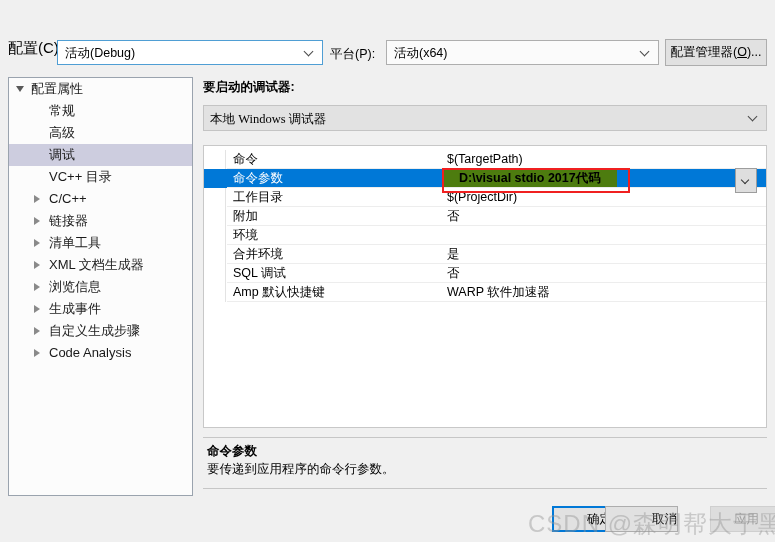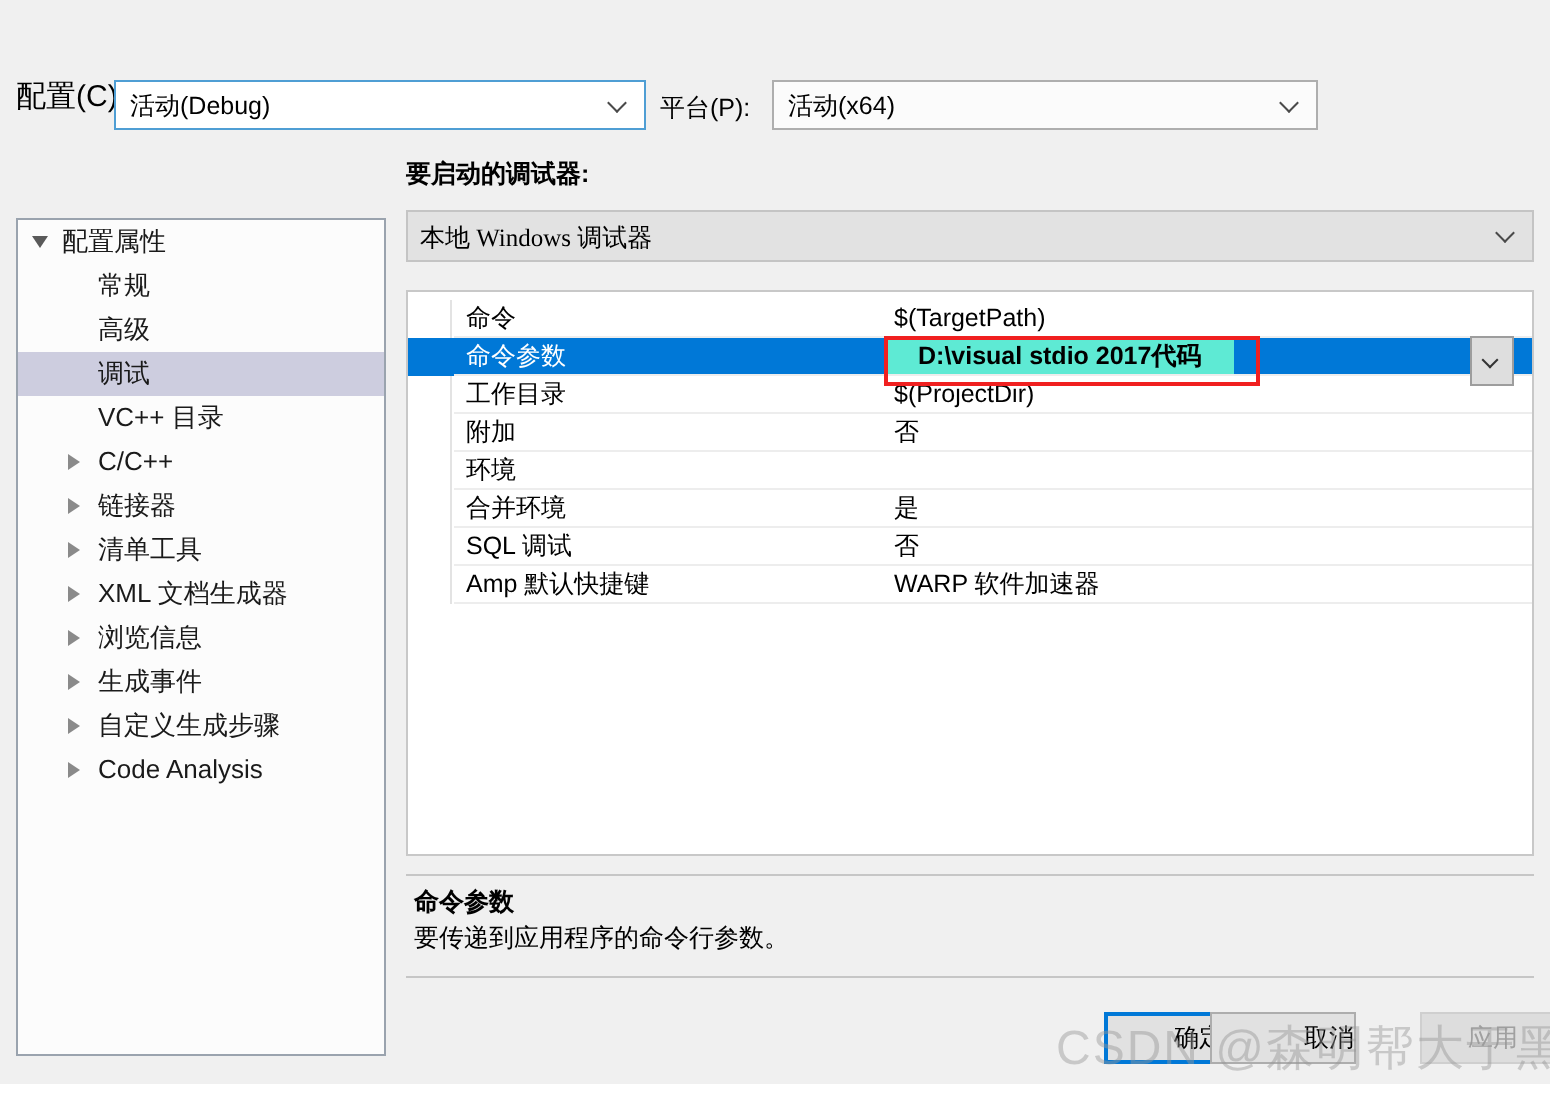--- a/index.html
+++ b/index.html
@@ -138,21 +138,20 @@
 
   
   #tree-panel {
     position: absolute;
     left: 8px; top: 77px;
     width: 185px; height: 419px;
     background: #fcfcfc;
     border: 1px solid #9aa3ae;
     box-sizing: border-box;
     overflow: hidden;
-    margin-top: 32px;
   }
   .tree-item {
     position: relative;
     height: 22px;
     line-height: 22px;
     white-space: nowrap;
     font-size: 13px;
     color: #1a1a1a;
     cursor: default;
   }
@@ -240,21 +239,21 @@
     font-size: 12.5px;
     color: #000;
     white-space: nowrap;
   }
   .prow.selected {
     background: #0078d7;
   }
   .prow.selected .pname { color: #ffffff; }
   .prow.selected .pval {
     color: #000000;
-    background: #5eead4;
+    background: #4d7c0f;
     font-weight: bold;
     padding: 0 16px;
     left: 239px;
     top: 0;
     height: 19px;
   }
   .rowline {
     position: absolute;
     left: 23px;
     right: 0;
@@ -388,20 +387,23 @@
     <span class="cval">活动(Debug)</span>
     <span class="chev"></span>
   </div>
 
   <div id="platform-label">平台(P):</div>
   <div id="platform-combo">
     <span class="cval">活动(x64)</span>
     <span class="chev"></span>
   </div>
 
+  <button id="cfgmgr-btn">
+    <span>配置管理器(<span class="acc">O</span>)...</span>
+  </button>
 
   <div id="tree-panel">
       <div class="tree-item">
         <span class="tri open" style="left: 7px;"></span>
         <span class="tree-label" style="left: 22px;">配置属性</span>
       </div>
       <div class="tree-item">
         <span class="tree-label" style="left: 40px;">常规</span>
       </div>
       <div class="tree-item">

